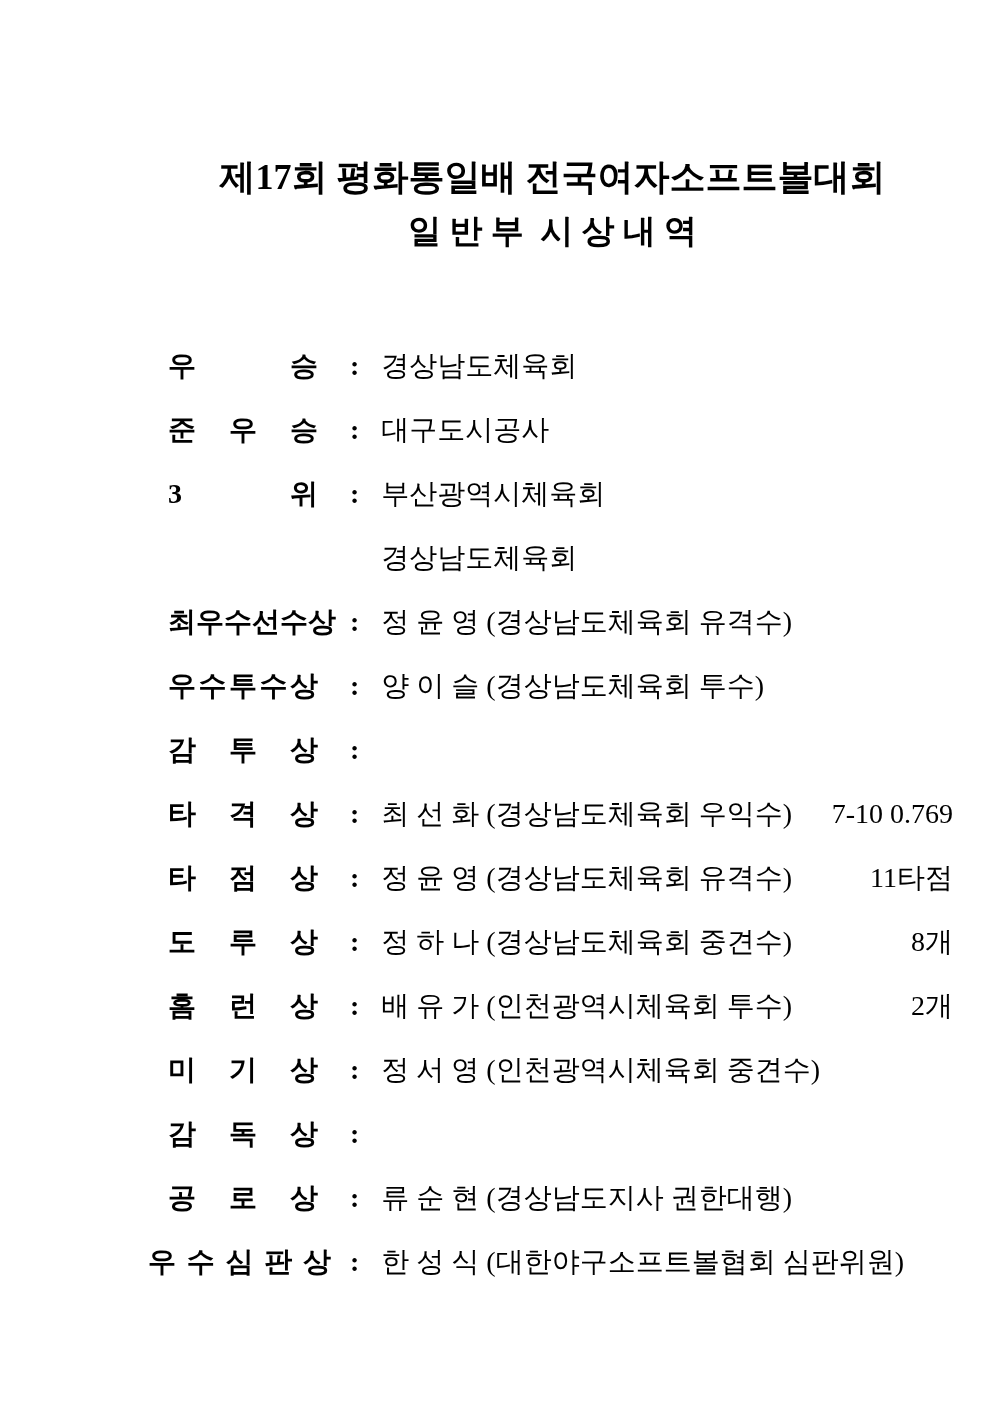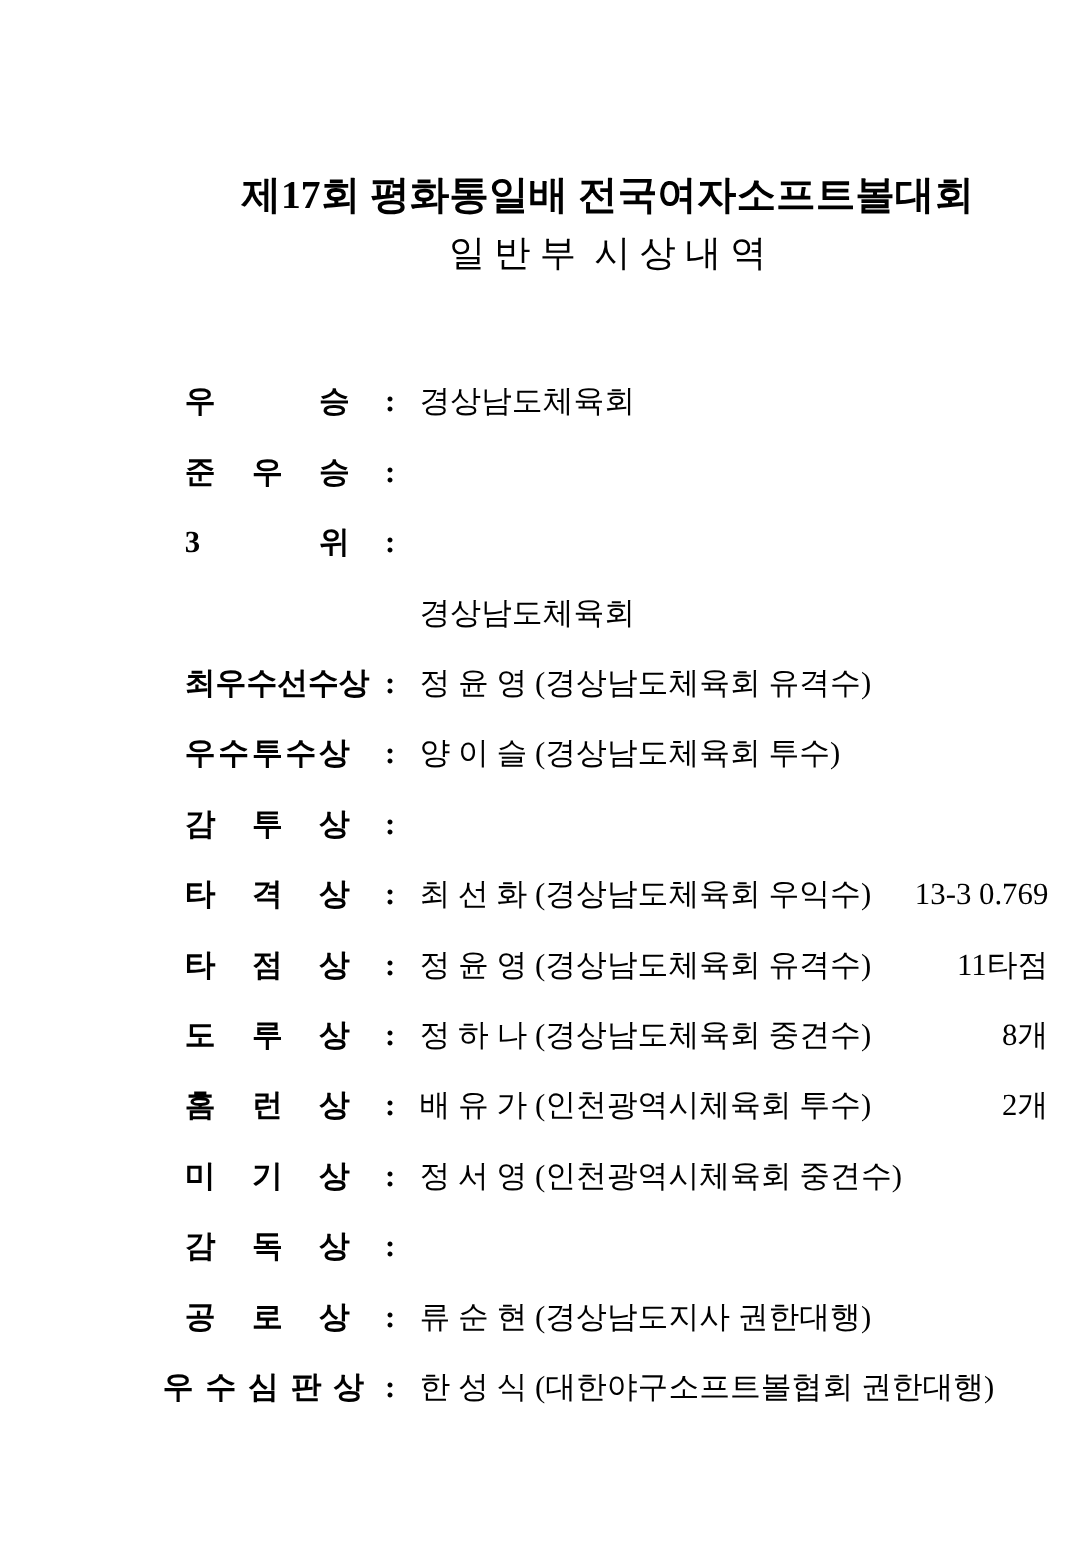--- a/index.html
+++ b/index.html
@@ -21,21 +21,21 @@
   .title {
     font-size: 36px;
     font-weight: bold;
     line-height: 44px;
     text-align: center;
     white-space: pre;
     margin-left: -16px; 
   }
   .subtitle {
     font-size: 33px;
-    font-weight: normal;
+    font-weight: bold;
     line-height: 40px;
     text-align: center;
     white-space: pre;
     margin-top: 12px;
     margin-left: -16px;
   }
   .rows { margin-top: 97px; }
   .row {
     display: flex;
     align-items: baseline;
@@ -89,29 +89,31 @@
       <span class="stat"></span>
     </div>
 
     <div class="row">
       <span class="label">
           <span>준</span>
           <span>우</span>
           <span>승</span>
         </span>
       <span class="colon">:</span>
+      <span class="value">대구도시공사</span>
       <span class="stat"></span>
     </div>
 
     <div class="row">
       <span class="label">
           <span>3</span>
           <span>위</span>
         </span>
       <span class="colon">:</span>
+      <span class="value">부산광역시체육회</span>
       <span class="stat"></span>
     </div>
 
     <div class="row cont">
       <span class="label"></span>
       <span class="colon">:</span>
       <span class="value">경상남도체육회</span>
       <span class="stat"></span>
     </div>
 
@@ -153,21 +155,21 @@
     </div>
 
     <div class="row">
       <span class="label">
           <span>타</span>
           <span>격</span>
           <span>상</span>
         </span>
       <span class="colon">:</span>
       <span class="value">최 선 화 (경상남도체육회 우익수)</span>
-      <span class="stat">13-3 0.769</span>
+      <span class="stat">7-10 0.769</span>
     </div>
 
     <div class="row">
       <span class="label">
           <span>타</span>
           <span>점</span>
           <span>상</span>
         </span>
       <span class="colon">:</span>
       <span class="value">정 윤 영 (경상남도체육회 유격수)</span>
@@ -230,18 +232,18 @@
 
     <div class="row wide">
       <span class="label">
           <span>우</span>
           <span>수</span>
           <span>심</span>
           <span>판</span>
           <span>상</span>
         </span>
       <span class="colon">:</span>
-      <span class="value">한 성 식 (대한야구소프트볼협회 권한대행)</span>
+      <span class="value">한 성 식 (대한야구소프트볼협회 심판위원)</span>
       <span class="stat"></span>
     </div>
 
   </div>
 </div>
 
 </body></html>

